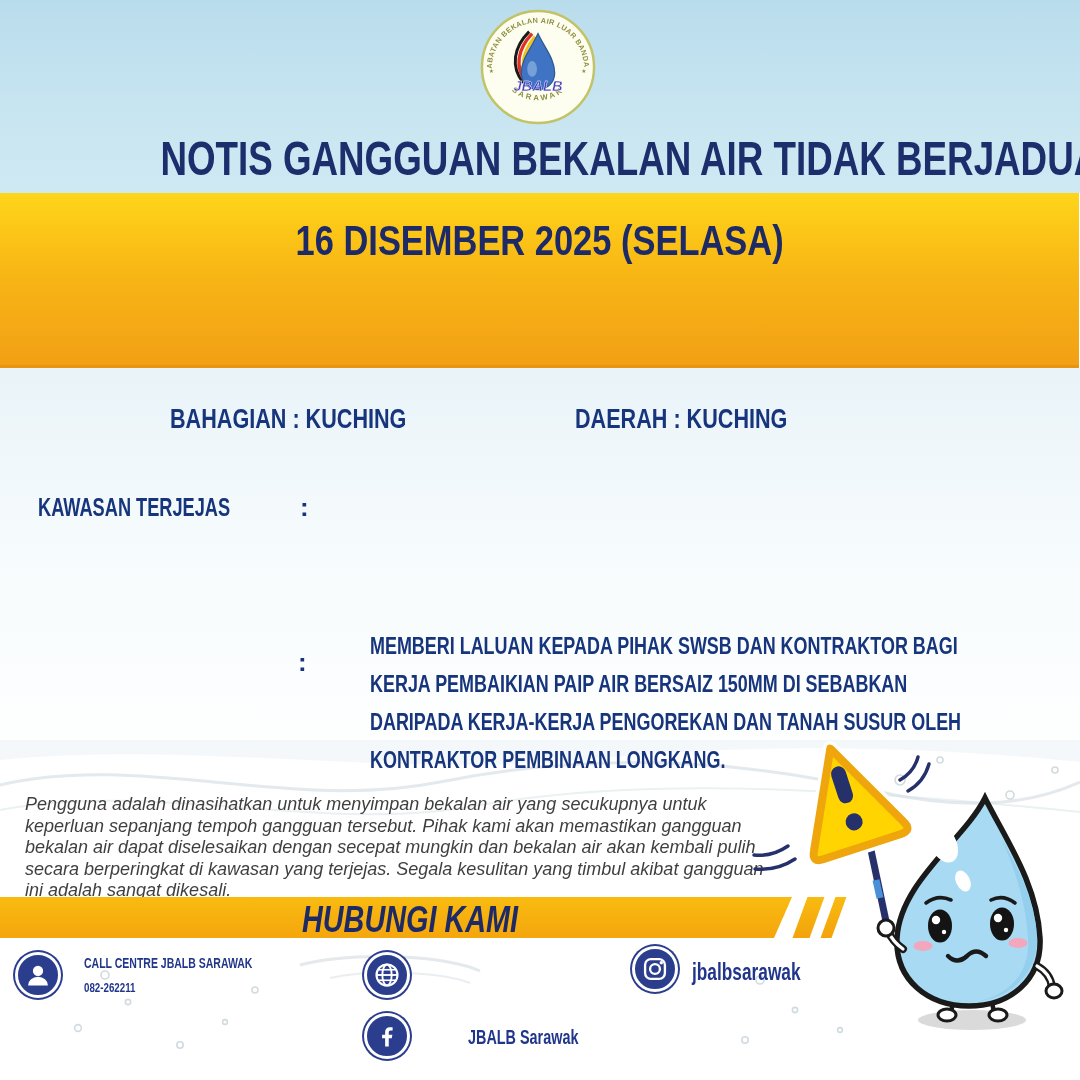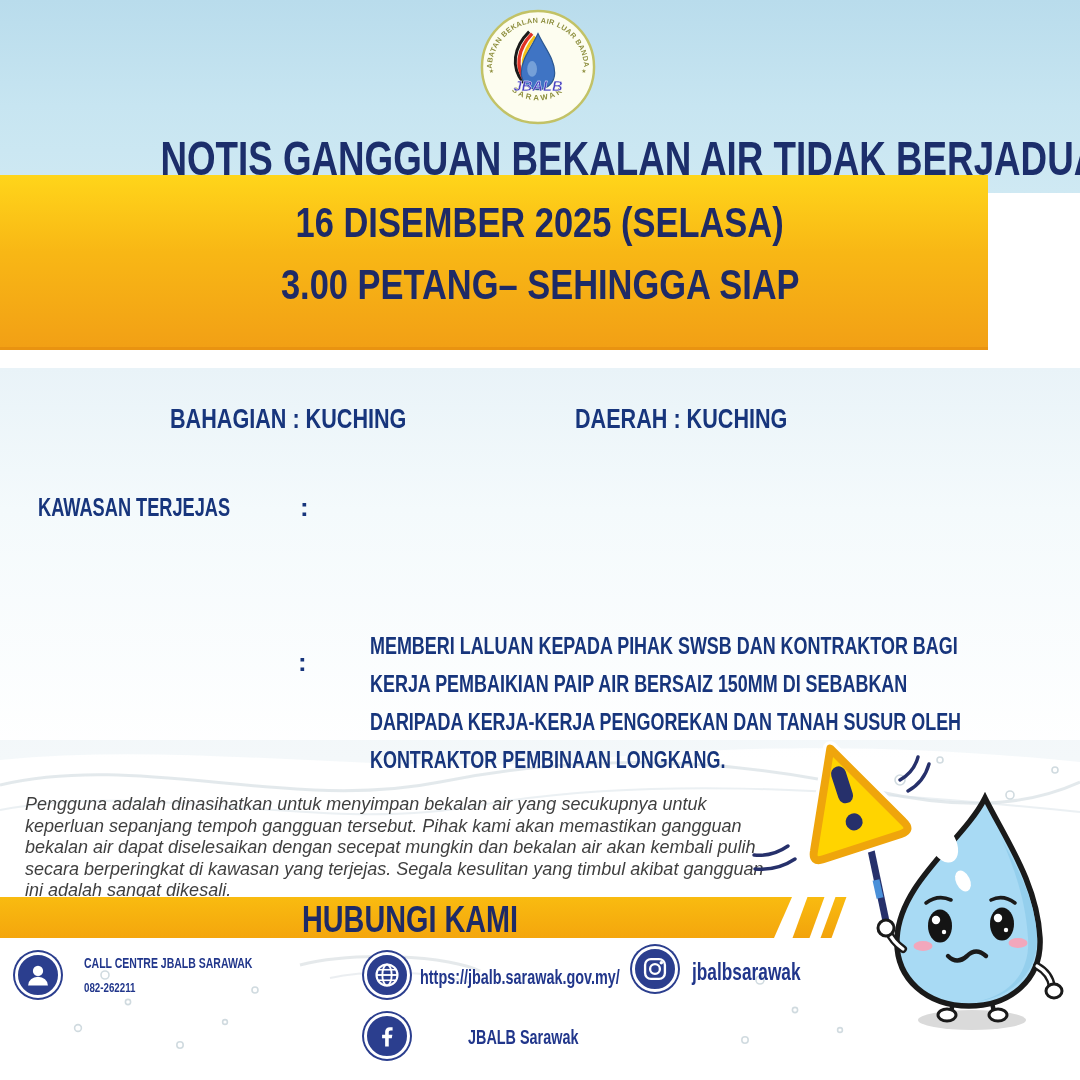--- a/index.html
+++ b/index.html
@@ -17,21 +17,21 @@
   .poster{width:1080px;height:1080px;position:relative;}
 
   
   .header{left:0;top:0;width:1080px;height:193px;
           background:linear-gradient(180deg,#b9dcec 0%,#c7e5f1 55%,#cfe9f3 100%);}
   .logo{left:478px;top:8px;width:120px;height:118px;}
   .title-row{left:0;top:130px;width:1080px;text-align:center;}
   .title-row span{font-size:49px;font-weight:bold;color:#1c2e6b;letter-spacing:0px;}
 
   
-  .banner{left:0;top:175px;width:988px;height:175px;
+  .banner{left:0;top:193px;width:1079px;height:175px;
           background:linear-gradient(180deg,#ffd51a 0%,#f8b715 45%,#f2a015 100%);
           border-bottom:3px solid #e99311;box-sizing:border-box;}
   .banner-line{width:1080px;text-align:center;position:absolute;left:0;}
   .banner-line span{font-size:42px;font-weight:bold;color:#1e2a66;}
   .banner-line.l1{top:24px;} .banner-line.l2{top:86px;}
 
   
   .main-bg{left:0;top:368px;width:1080px;height:712px;
            background:linear-gradient(180deg,#e9f3f8 0%,#f4fafc 20%,#ffffff 55%,#ffffff 100%);}
 
@@ -40,21 +40,21 @@
   .lbl{font-size:26px;} .colon{font-size:26px;font-weight:bold;color:#17357c;}
   .val{font-size:24px;font-weight:bold;color:#17357c;}
   .hline{height:38px;line-height:24px;font-size:23px;font-weight:bold;color:#17357c;}
 
   .advisory{left:25px;top:794px;width:754px;font-size:18px;line-height:21.5px;
             font-style:italic;color:#3f3f3f;z-index:4;}
 
   
   .contact-bar{left:0;top:897px;width:792px;height:41px;z-index:5;
       background:linear-gradient(180deg,#f9bb10 0%,#f4a60d 100%);
-      clip-path:polygon(0 0,100% 0,calc(100% - 18px) 100%,0 100%);}
+      clip-path:polygon(0 0,100% 0,calc(100% - 18px) 100%,0 100%);font-style:italic;}
   .contact-bar-text{width:100%;text-align:center;position:absolute;top:2px;left:14px;}
   .contact-bar-text span{font-size:36px;font-weight:bold;color:#1e2a66;}
   .stripe{position:absolute;top:897px;height:41px;z-index:5;
       background:linear-gradient(180deg,#f9bb10 0%,#f2a30c 100%);transform:skewX(-20deg);}
   .stripe.s1{left:800px;width:17px;} .stripe.s2{left:828px;width:11px;}
 
   
   .badge{position:absolute;width:40px;height:40px;border-radius:50%;z-index:6;
          background:#2b3e8e;border:3px solid #ffffff;box-shadow:0 0 0 2px #2b3e8e;}
   .badge svg{width:28px;height:28px;margin:6px;}
@@ -98,23 +98,20 @@
     <text x="60" y="84" text-anchor="middle" font-size="15" font-weight="bold" font-style="italic" fill="#4a43c0" stroke="#ffffff" stroke-width="0.4">JBALB</text>
   </svg>
 
   <div class="abs title-row nowrap">
     <span class="condC sx75">NOTIS GANGGUAN BEKALAN AIR TIDAK BERJADUAL</span>
   </div>
 
   <div class="abs banner">
     <div class="banner-line l1 nowrap">
       <span class="condC sx82">16 DISEMBER 2025 (SELASA)</span>
-    </div>
-    <div class="banner-line l2 nowrap">
-      <span class="condC sx82">3.00 PETANG– SEHINGGA SIAP</span>
     </div>
   </div>
 
   <div class="abs main-bg"></div>
 
   <svg class="abs decor" style="left:0;top:740px;z-index:1;" width="1080" height="340" viewBox="0 0 1080 340">
     <path d="M0,45 C140,12 290,72 440,42 C590,12 740,18 880,52 C980,74 1040,60 1080,42" stroke="#ccd7dd" stroke-width="3" fill="none" opacity="0.55"></path>
     <path d="M0,70 C160,40 320,95 480,65 C640,38 820,46 1080,72" stroke="#d8e2e7" stroke-width="2" fill="none" opacity="0.5"></path>
     <path d="M0,20 C200,0 400,40 600,18 C800,0 960,10 1080,22 L1080,0 L0,0 Z" fill="#e4edf2" opacity="0.4"></path>
     <path d="M300,225 a110,26 0 0 1 180,6" stroke="#d4dade" stroke-width="3" fill="none" opacity="0.6"></path>
@@ -182,23 +179,20 @@
 
   <div class="badge" style="left:364px;top:952px;">
     <svg viewBox="0 0 24 24">
       <circle cx="12" cy="12" r="9" fill="none" stroke="#fff" stroke-width="1.8"></circle>
       <ellipse cx="12" cy="12" rx="4" ry="9" fill="none" stroke="#fff" stroke-width="1.6"></ellipse>
       <line x1="3" y1="12" x2="21" y2="12" stroke="#fff" stroke-width="1.6"></line>
       <line x1="4.4" y1="7.5" x2="19.6" y2="7.5" stroke="#fff" stroke-width="1.4"></line>
       <line x1="4.4" y1="16.5" x2="19.6" y2="16.5" stroke="#fff" stroke-width="1.4"></line>
     </svg>
   </div>
-  <div class="ct nowrap" style="left:420px;top:966px;font-size:20px;">
-    <span class="condL sx72">https://jbalb.sarawak.gov.my/</span>
-  </div>
 
   <div class="badge" style="left:632px;top:946px;">
     <svg viewBox="0 0 24 24">
       <rect x="3.5" y="3.5" width="17" height="17" rx="5" fill="none" stroke="#fff" stroke-width="2"></rect>
       <circle cx="12" cy="12" r="4.2" fill="none" stroke="#fff" stroke-width="2"></circle>
       <circle cx="17.4" cy="6.6" r="1.5" fill="#fff"></circle>
     </svg>
   </div>
   <div class="ct nowrap" style="left:692px;top:958px;font-size:24px;">
     <span class="condL sx72">jbalbsarawak</span>

